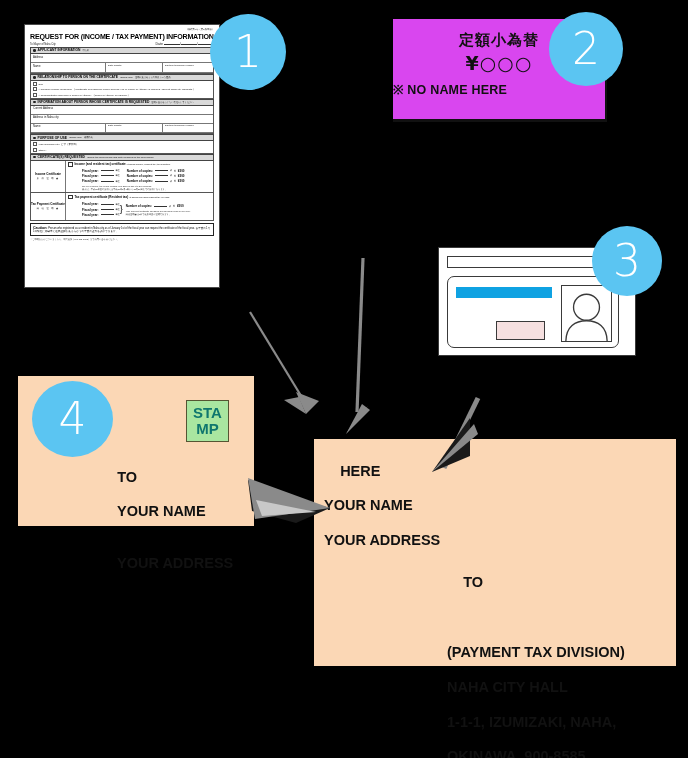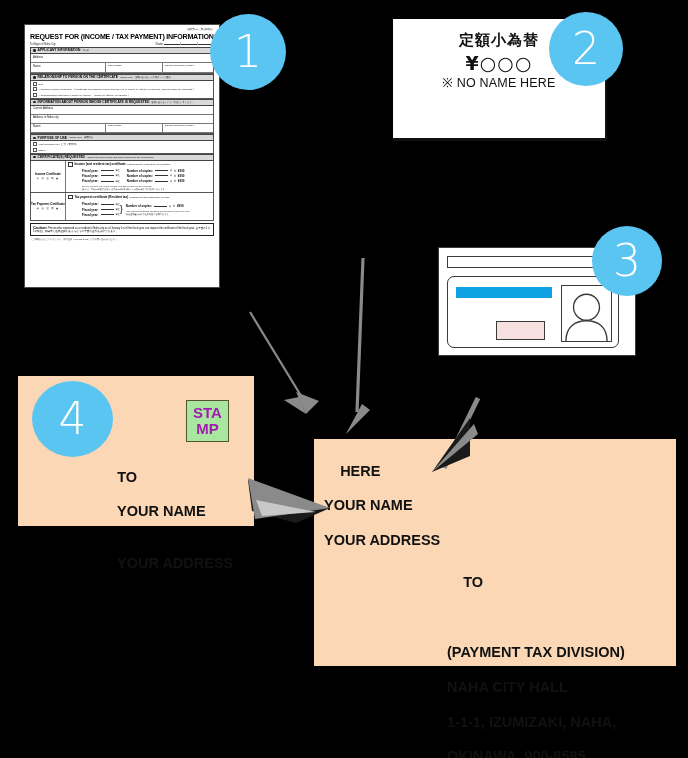--- a/index.html
+++ b/index.html
@@ -162,22 +162,22 @@
   .fd-brace {
     font-size: 9px; line-height: 0.6;
   }
 
   
   .money-order {
     position: absolute;
     left: 393px;
     top: 19px;
     width: 214px;
-    height: 122px;
-    background: #ffffff;
+    height: 103px;
+    background: #d946ef;
     border-bottom: 3px solid #111;
     border-right: 2px solid #111;
     box-sizing: border-box;
     z-index: 10;
   }
   .mo-title {
     text-align: center;
     font-family: "DejaVu Sans", sans-serif;
     font-size: 15px;
     font-weight: bold;
@@ -188,25 +188,25 @@
   .mo-amount {
     text-align: center;
     font-family: "DejaVu Sans", sans-serif;
     font-size: 19px;
     font-weight: bold;
     color: #111;
     margin-top: 2px;
     letter-spacing: 1px;
   }
   .mo-note {
-    text-align: center;
+    text-align: left;
     font-size: 12.5px;
-    font-weight: normal;
+    font-weight: bold;
     color: #111;
-    margin-top: 0;
+    margin-top: 7px;
     letter-spacing: 0.2px;
   }
 
   
   .id-card {
     position: absolute;
     left: 438px;
     top: 247px;
     width: 198px;
     height: 109px;
@@ -271,21 +271,21 @@
   }
   .stamp-box {
     position: absolute;
     left: 186px; top: 400px;
     width: 43px; height: 42px;
     background: #A9E6A0;
     border: 1.5px solid #555533;
     box-sizing: border-box;
     display: flex; flex-direction: column;
     align-items: center; justify-content: center;
-    font-size: 15px; font-weight: bold; color: #a21caf;
+    font-size: 15px; font-weight: bold; color: #0f766e;
     line-height: 1.05;
     z-index: 12;
   }
   .addr-block {
     position: absolute;
     font-weight: bold;
     color: #111;
     line-height: 1.18;
     z-index: 14;
     white-space: pre;

